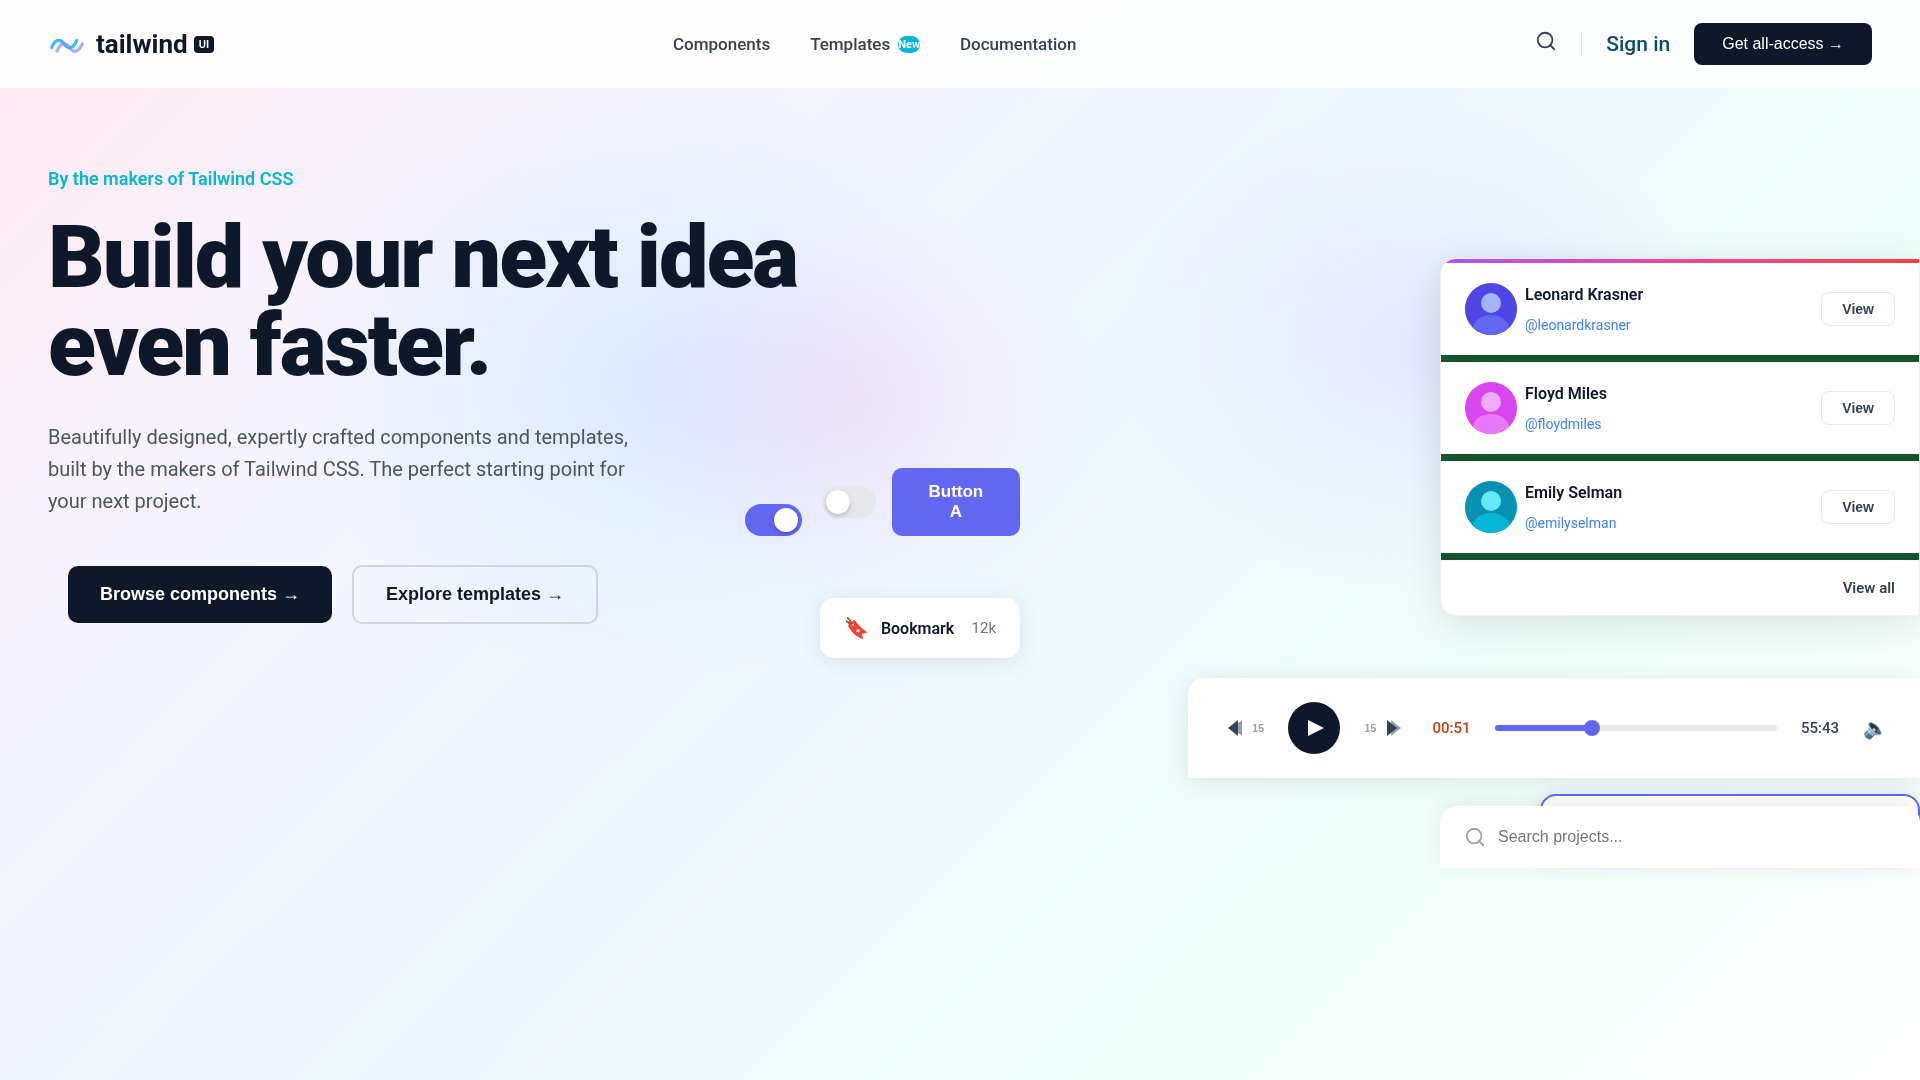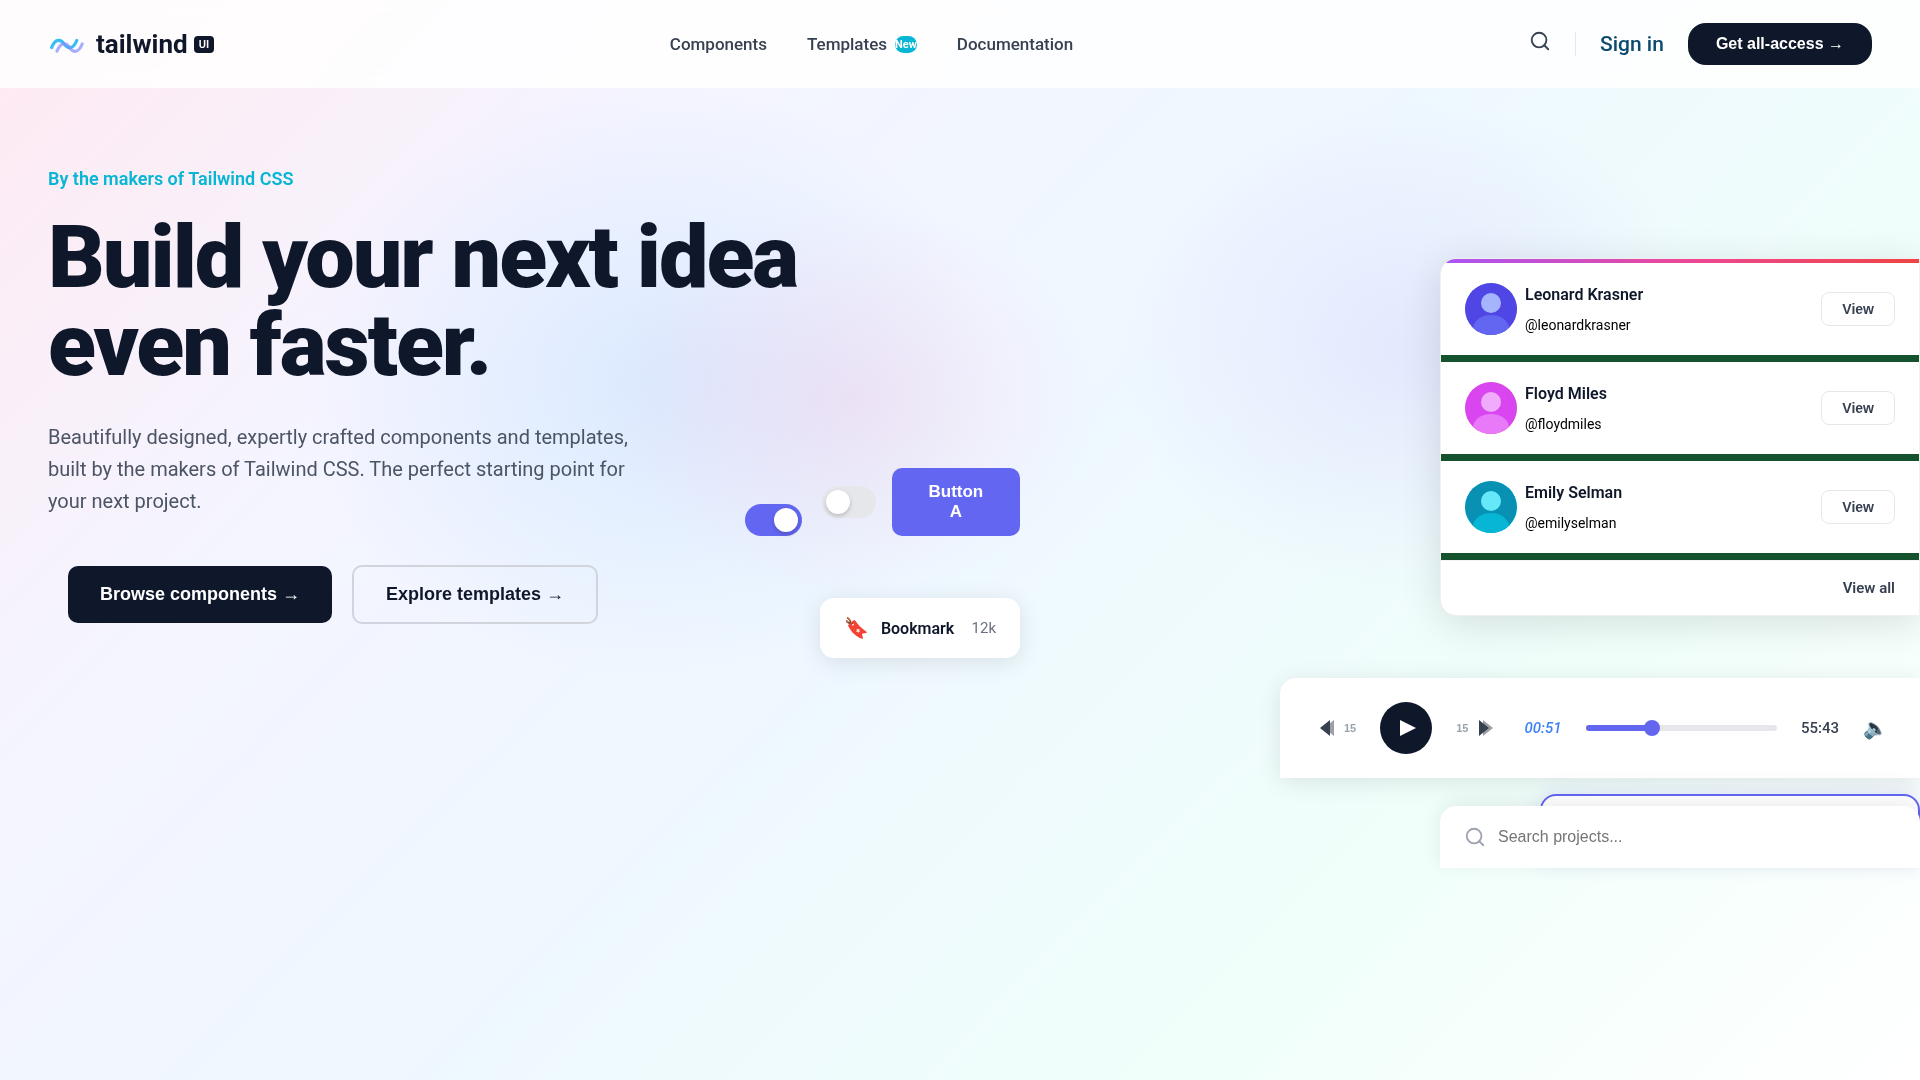--- a/index.html
+++ b/index.html
@@ -129,23 +129,23 @@
     .sign-in-link {
       font-size: 21px;
       color: #0c4a6e;
       font-weight: 500;
       cursor: pointer;
     }
     .get-access-btn {
       background: #0f172a;
       color: #fff;
       font-size: 16px;
-      font-weight: 700;
+      font-weight: 400;
       padding: 12px 28px;
-      border-radius: 18px;
+      border-radius: 8px;
       border: none;
       cursor: pointer;
       white-space: nowrap;
     }
 
     
     .hero-content {
       position: relative;
       z-index: 5;
       padding: 80px 48px 0 48px;
@@ -253,21 +253,21 @@
     .avatar-floyd { background: linear-gradient(135deg, #f093fb, #f5576c); color: white; }
     .avatar-emily { background: linear-gradient(135deg, #4facfe, #00f2fe); color: white; }
     .user-info { flex: 1; }
     .user-name {
       font-size: 16px;
       font-weight: 600;
       color: #0f172a;
     }
     .user-handle {
       font-size: 14px;
-      color: #000000;
+      color: #3b82f6;
       margin-top: 13px;
     }
     .view-btn {
       font-size: 14px;
       font-weight: 600;
       color: #374151;
       border: 1.5px solid #e5e7eb;
       background: #fff;
       padding: 8px 20px;
       border-radius: 8px;
@@ -373,21 +373,21 @@
       font-size: 15px;
       color: #6b7280;
       margin-left: auto;
     }
 
     
     .audio-card {
       position: absolute;
       top: 590px;
       right: 0;
-      width: 640px;
+      width: 732px;
       background: #fff;
       border-radius: 16px 0 0 0;
       box-shadow: 0 4px 24px rgba(0,0,0,0.1);
       padding: 24px 32px;
       display: flex;
       align-items: center;
       gap: 24px;
     }
     .audio-skip-btn {
       background: none;
@@ -414,24 +414,23 @@
     .audio-play-icon {
       width: 0;
       height: 0;
       border-style: solid;
       border-width: 8px 0 8px 16px;
       border-color: transparent transparent transparent #fff;
       margin-left: 3px;
     }
     .audio-time {
       font-size: 15px;
-      color: #3b82f6;
+      color: #c2410c;
       font-weight: 500;
       white-space: nowrap;
-      font-style: italic;
     }
     .audio-progress {
       flex: 1;
       height: 6px;
       background: #e5e7eb;
       border-radius: 3px;
       position: relative;
     }
     .audio-progress-fill {
       height: 100%;

